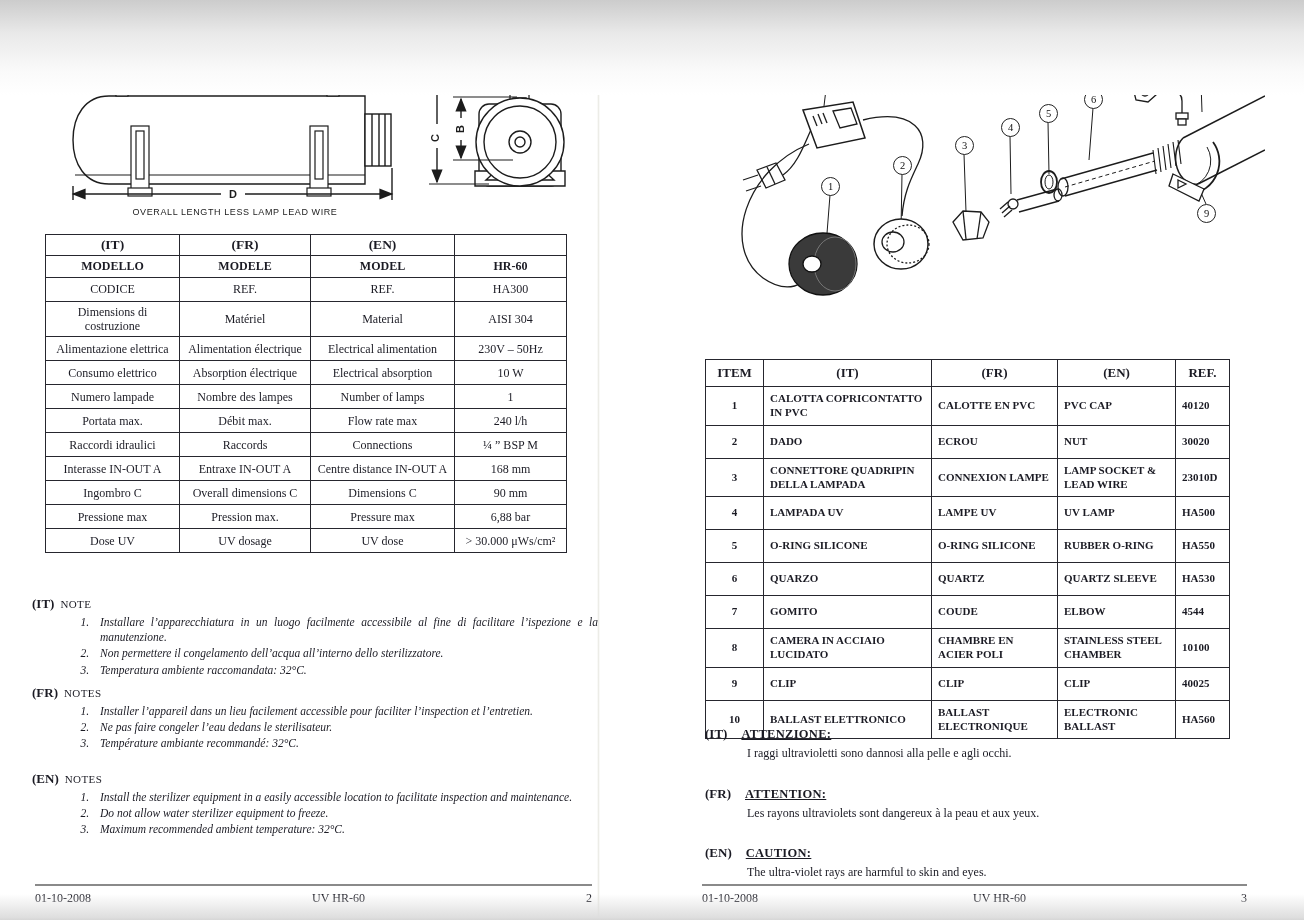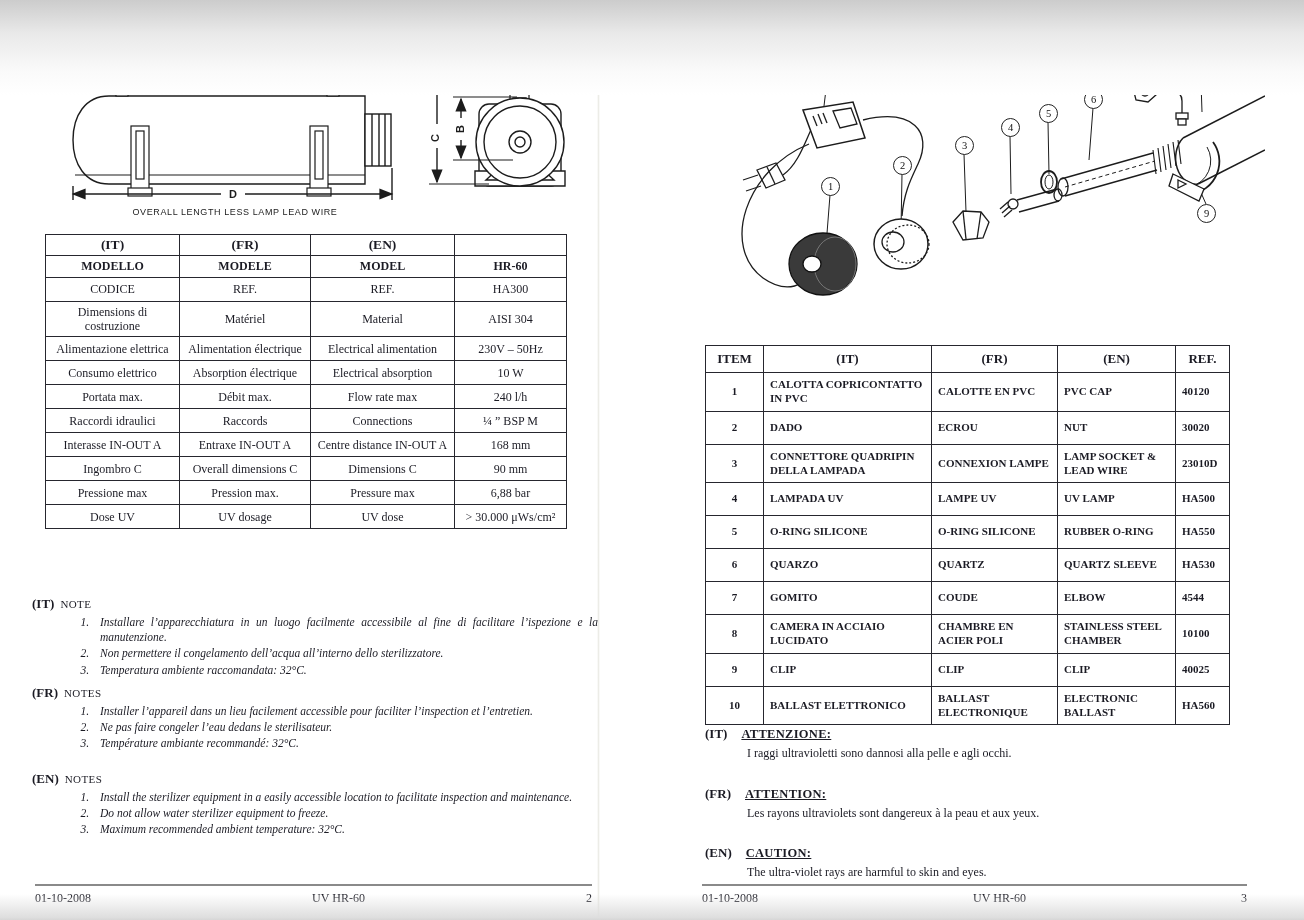--- a/index.html
+++ b/index.html
@@ -57,21 +57,21 @@
   .callouts div:nth-of-type(3){left:250px;top:124px;}
   .callouts div:nth-of-type(4){left:296px;top:106px;}
   .callouts div:nth-of-type(5){left:334px;top:92px;}
   .callouts div:nth-of-type(6){left:379px;top:78px;}
   .callouts div:nth-of-type(7){left:432px;top:49px;}
   .callouts div:nth-of-type(8){left:486px;top:23px;}
   .callouts div:nth-of-type(9){left:492px;top:192px;}
   .callouts div:nth-of-type(10){left:113px;top:51px;}
 
   
-  .parts-table{position:absolute;left:55px;top:345px;width:456px;table-layout:fixed;}
+  .parts-table{position:absolute;left:55px;top:359px;width:456px;table-layout:fixed;}
   .parts-table th,.parts-table td{border:1px solid #26262e;padding:5px 6px;font-size:11px;
     font-weight:bold;line-height:1.25;vertical-align:middle;}
   .parts-table th{text-align:center;font-size:13px;}
   .parts-table td{height:22px;}
   .parts-table td.item-col{text-align:center;}
   .pc1{width:58px;} .pc2{width:168px;} .pc3{width:126px;} .pc4{width:118px;} .pc5{width:54px;}
 
   
   .warn-block{position:absolute;left:55px;width:500px;font-size:12px;}
   .warn-head{display:flex;align-items:baseline;}
@@ -212,20 +212,26 @@
             <td>230V – 50Hz</td>
           </tr>
 
           <tr>
             <td>Consumo elettrico</td>
             <td>Absorption électrique</td>
             <td>Electrical absorption</td>
             <td>10 W</td>
           </tr>
 
+          <tr>
+            <td>Numero lampade</td>
+            <td>Nombre des lampes</td>
+            <td>Number of lamps</td>
+            <td>1</td>
+          </tr>
 
           <tr>
             <td>Portata max.</td>
             <td>Débit max.</td>
             <td>Flow rate  max</td>
             <td>240  l/h</td>
           </tr>
 
           <tr>
             <td>Raccordi idraulici</td>

